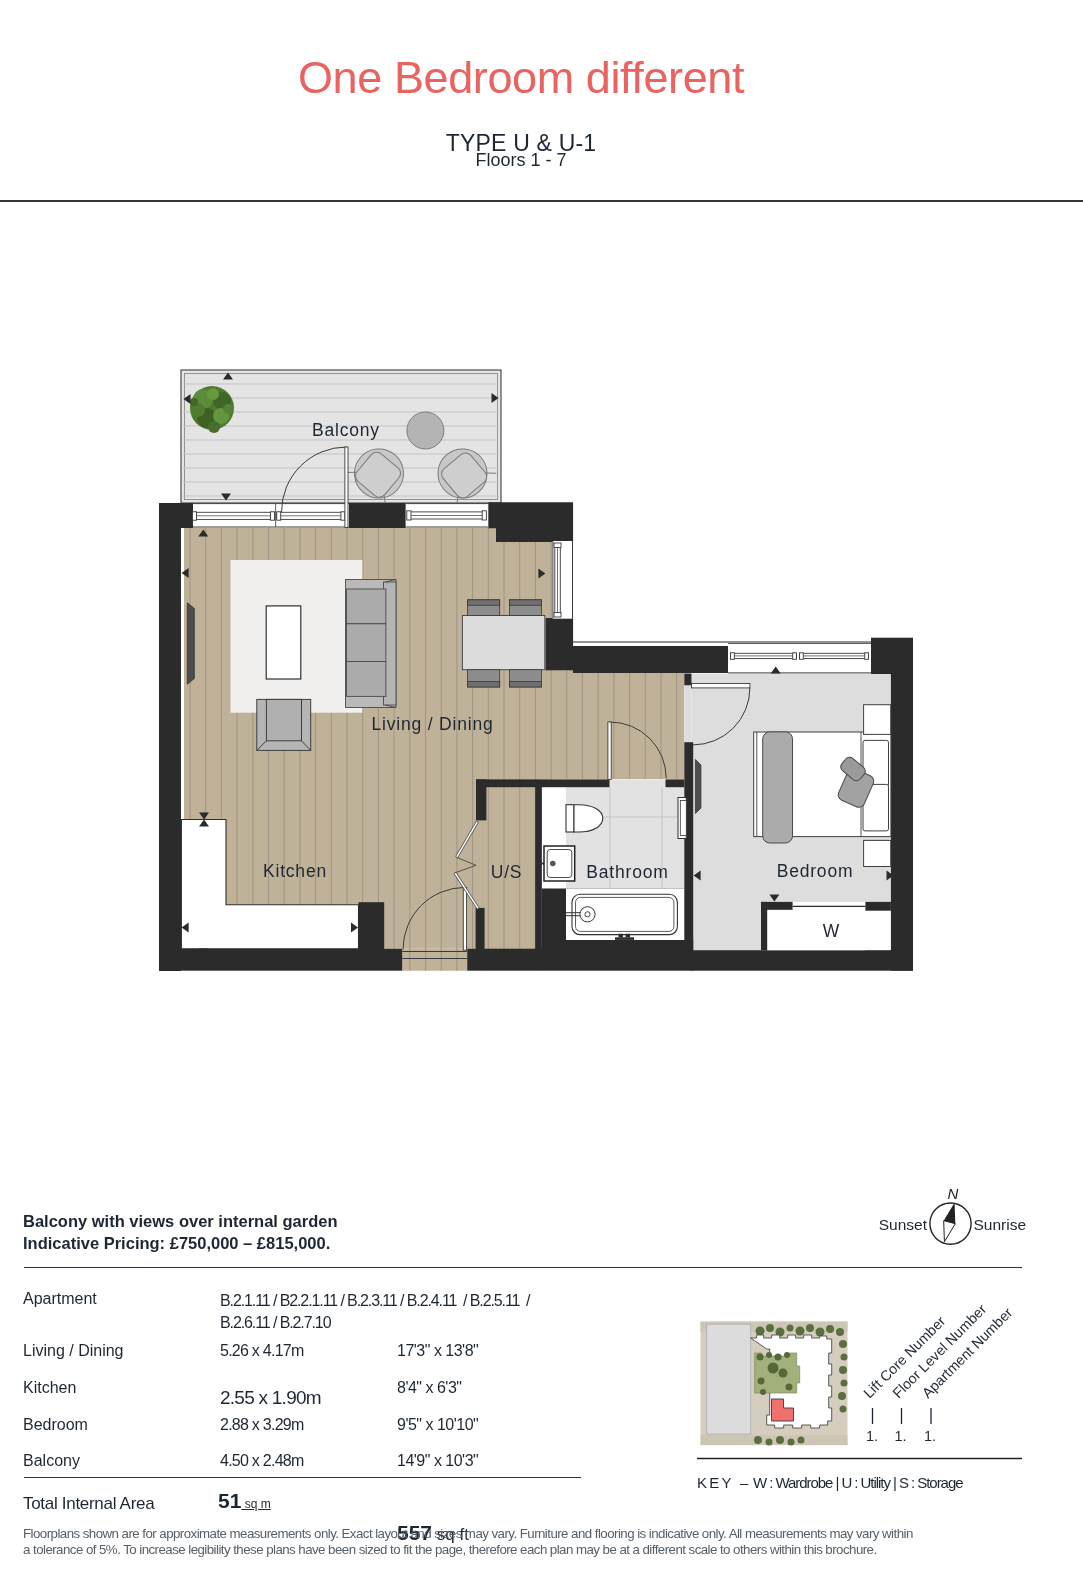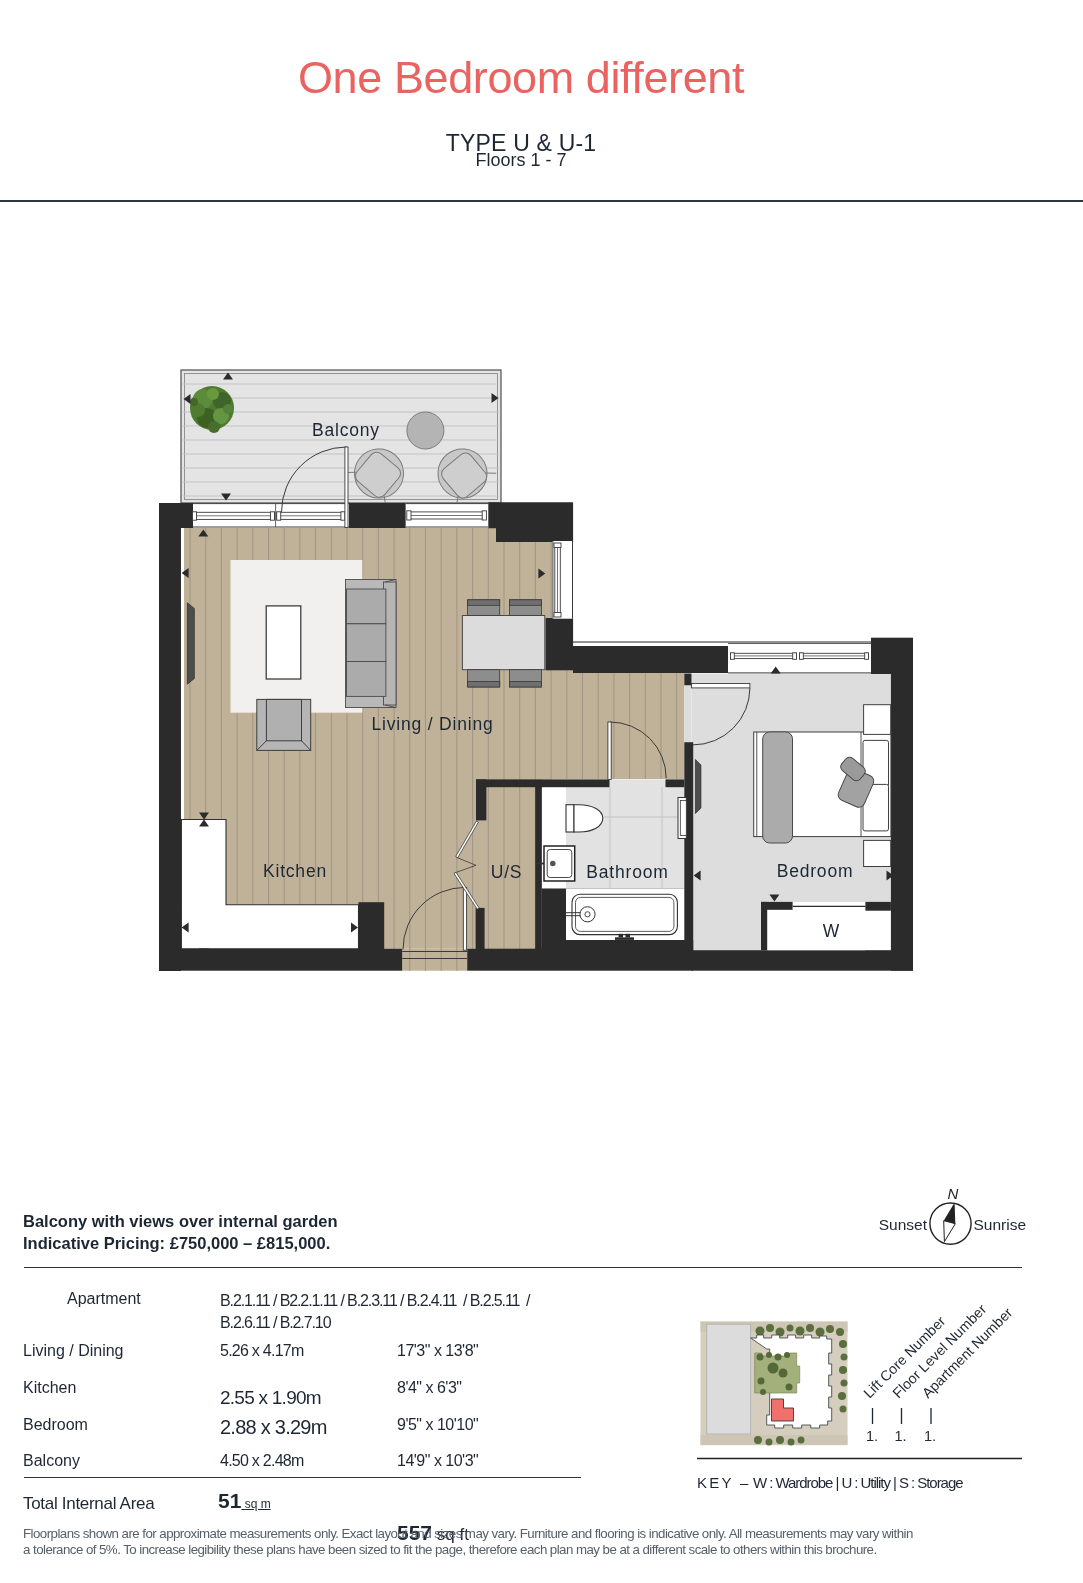--- a/index.html
+++ b/index.html
@@ -473,33 +473,33 @@
 
   <text x="697" y="1488" font-size="15" letter-spacing="2.2" fill="#1d2733">KEY</text>
   <text x="740" y="1488" font-size="15" fill="#1d2733">–</text>
   <text x="753" y="1488" font-size="15" letter-spacing="-1.05" fill="#1d2733">W : Wardrobe | U : Utility | S : Storage</text>
 </svg>
 
 <div class="abs navy" style="left:23px;top:1210px;font-size:16.5px;font-weight:700;line-height:22px;">Balcony with views over internal garden<br>Indicative Pricing: £750,000 – £815,000.</div>
 
 <div class="abs" style="left:24px;top:1267px;width:998px;height:1.4px;background:#2e343b"></div>
 
-<div class="abs navy" style="left:23px;top:1290px;font-size:16px;margin-left:44px;">Apartment</div>
+<div class="abs navy" style="left:23px;top:1290px;font-size:16px;">Apartment</div>
 <div class="abs navy" style="left:220px;top:1290px;font-size:16px;line-height:21.5px;letter-spacing:-1.1px;">B.2.1.11 / B2.2.1.11 / B.2.3.11 / B.2.4.11&nbsp; / B.2.5.11&nbsp; /<br>B.2.6.11 / B.2.7.10</div>
 
 <div class="abs navy" style="left:23px;top:1342px;font-size:16px;">Living / Dining</div>
 <div class="abs navy" style="left:220px;top:1342px;font-size:16px;letter-spacing:-0.75px;">5.26 x 4.17m</div>
 <div class="abs navy" style="left:397px;top:1342px;font-size:16px;letter-spacing:-0.5px;">17'3" x 13'8"</div>
 
 <div class="abs navy" style="left:23px;top:1379px;font-size:16px;">Kitchen</div>
 <div class="abs navy" style="left:220px;top:1379px;font-size:19px;letter-spacing:-0.75px;margin-top:8px;">2.55 x 1.90m</div>
 <div class="abs navy" style="left:397px;top:1379px;font-size:16px;letter-spacing:-0.5px;">8'4" x 6'3"</div>
 
 <div class="abs navy" style="left:23px;top:1416px;font-size:16px;">Bedroom</div>
-<div class="abs navy" style="left:220px;top:1416px;font-size:20px;letter-spacing:-0.75px;">2.88 x 3.29m</div>
+<div class="abs navy" style="left:220px;top:1416px;font-size:16px;letter-spacing:-0.75px;">2.88 x 3.29m</div>
 <div class="abs navy" style="left:397px;top:1416px;font-size:16px;letter-spacing:-0.5px;">9'5" x 10'10"</div>
 
 <div class="abs navy" style="left:23px;top:1452px;font-size:16px;">Balcony</div>
 <div class="abs navy" style="left:220px;top:1452px;font-size:16px;letter-spacing:-0.75px;">4.50 x 2.48m</div>
 <div class="abs navy" style="left:397px;top:1452px;font-size:16px;letter-spacing:-0.5px;">14'9" x 10'3"</div>
 
 <div class="abs" style="left:24px;top:1477px;width:557px;height:1.4px;background:#2e343b"></div>
 
 <div class="abs navy" style="left:23px;top:1494px;font-size:17px;letter-spacing:-0.3px;">Total Internal Area</div>
 <div class="abs navy" style="left:218px;top:1489px;font-size:21px;font-weight:700;">51<span style="font-size:12px;font-weight:400;text-decoration:underline;"> sq m</span></div>

